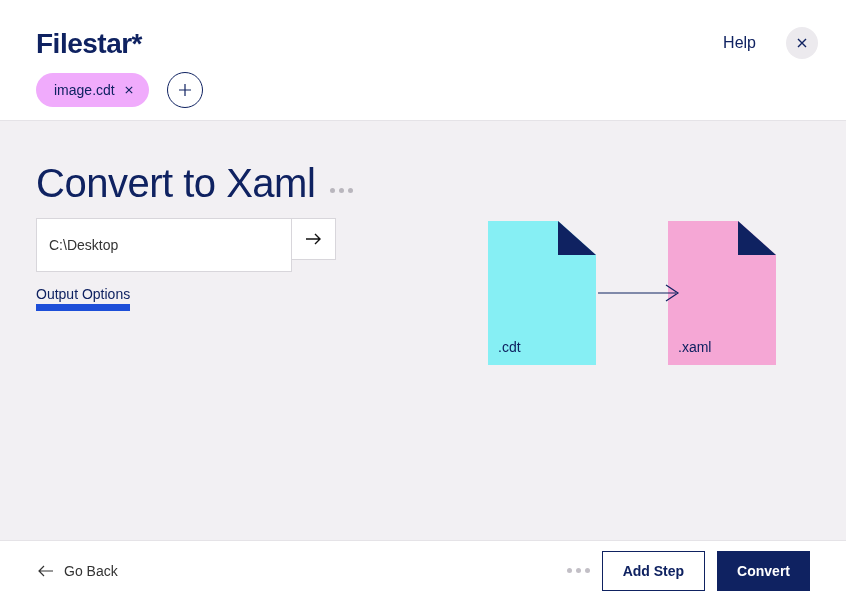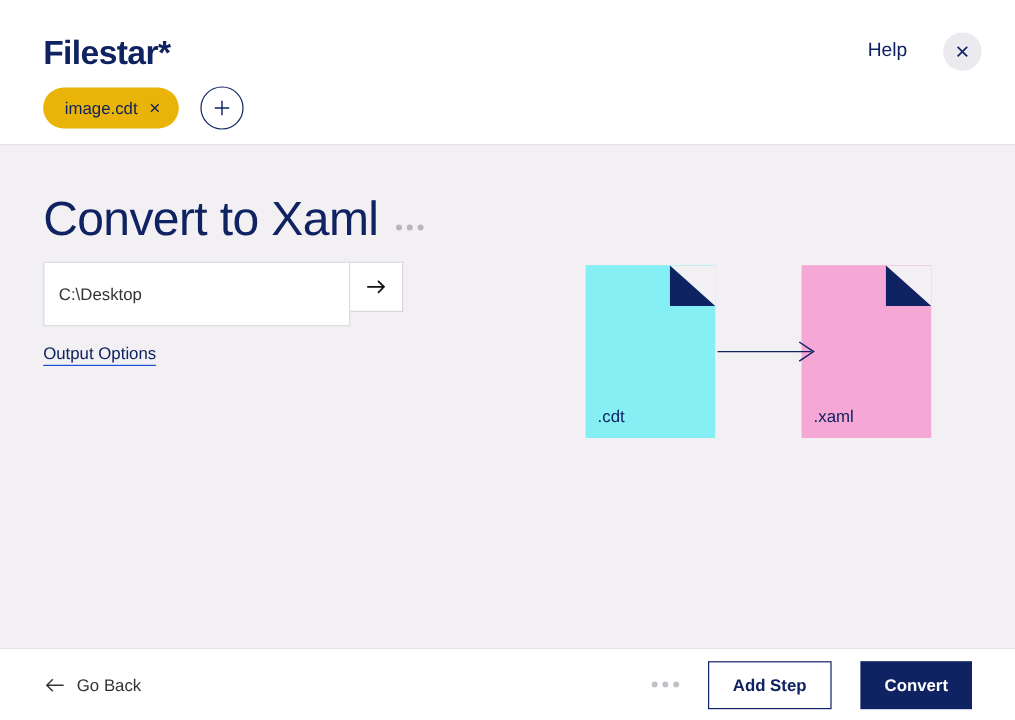--- a/index.html
+++ b/index.html
@@ -46,21 +46,21 @@
     }
     .files-row {
       position: absolute;
       left: 36px;
       top: 72px;
       display: flex;
       align-items: center;
       gap: 18px;
     }
     .file-chip {
-      background: #eab308;
+      background: #f0abfc;
       border-radius: 20px;
       padding: 9px 16px 9px 18px;
       display: flex;
       align-items: center;
       gap: 10px;
       color: #0f2261;
       font-size: 14px;
       cursor: pointer;
     }
     .file-chip .chip-x {
@@ -136,21 +136,21 @@
       display: flex;
       align-items: center;
       justify-content: center;
       cursor: pointer;
     }
     .out-options {
       display: inline-block;
       margin-top: 14px;
       font-size: 14px;
       color: #0f2261;
-      border-bottom: 1px solid #1d4ed8;
+      border-bottom: 7px solid #1d4ed8;
       padding-bottom: 2px;
       cursor: pointer;
     }
 
     
     .illus {
       position: absolute;
       left: 488px;
       top: 100px;
       display: flex;
@@ -209,21 +209,21 @@
       padding: 0 36px;
     }
     .go-back {
       display: flex;
       align-items: center;
       gap: 10px;
       color: #333;
       font-size: 14px;
       cursor: pointer;
     }
-    .footer-right { display: flex; align-items: center; gap: 24px; }
+    .footer-right { display: flex; align-items: center; gap: 12px; }
     .footer-dots { display: flex; gap: 4px; cursor: pointer; }
     .footer-dots span { width: 5px; height: 5px; background: #c2bfc6; border-radius: 50%; }
     .btn {
       height: 40px;
       padding: 0 20px;
       display: flex;
       align-items: center;
       justify-content: center;
       font-size: 14px;
       font-weight: 700;

